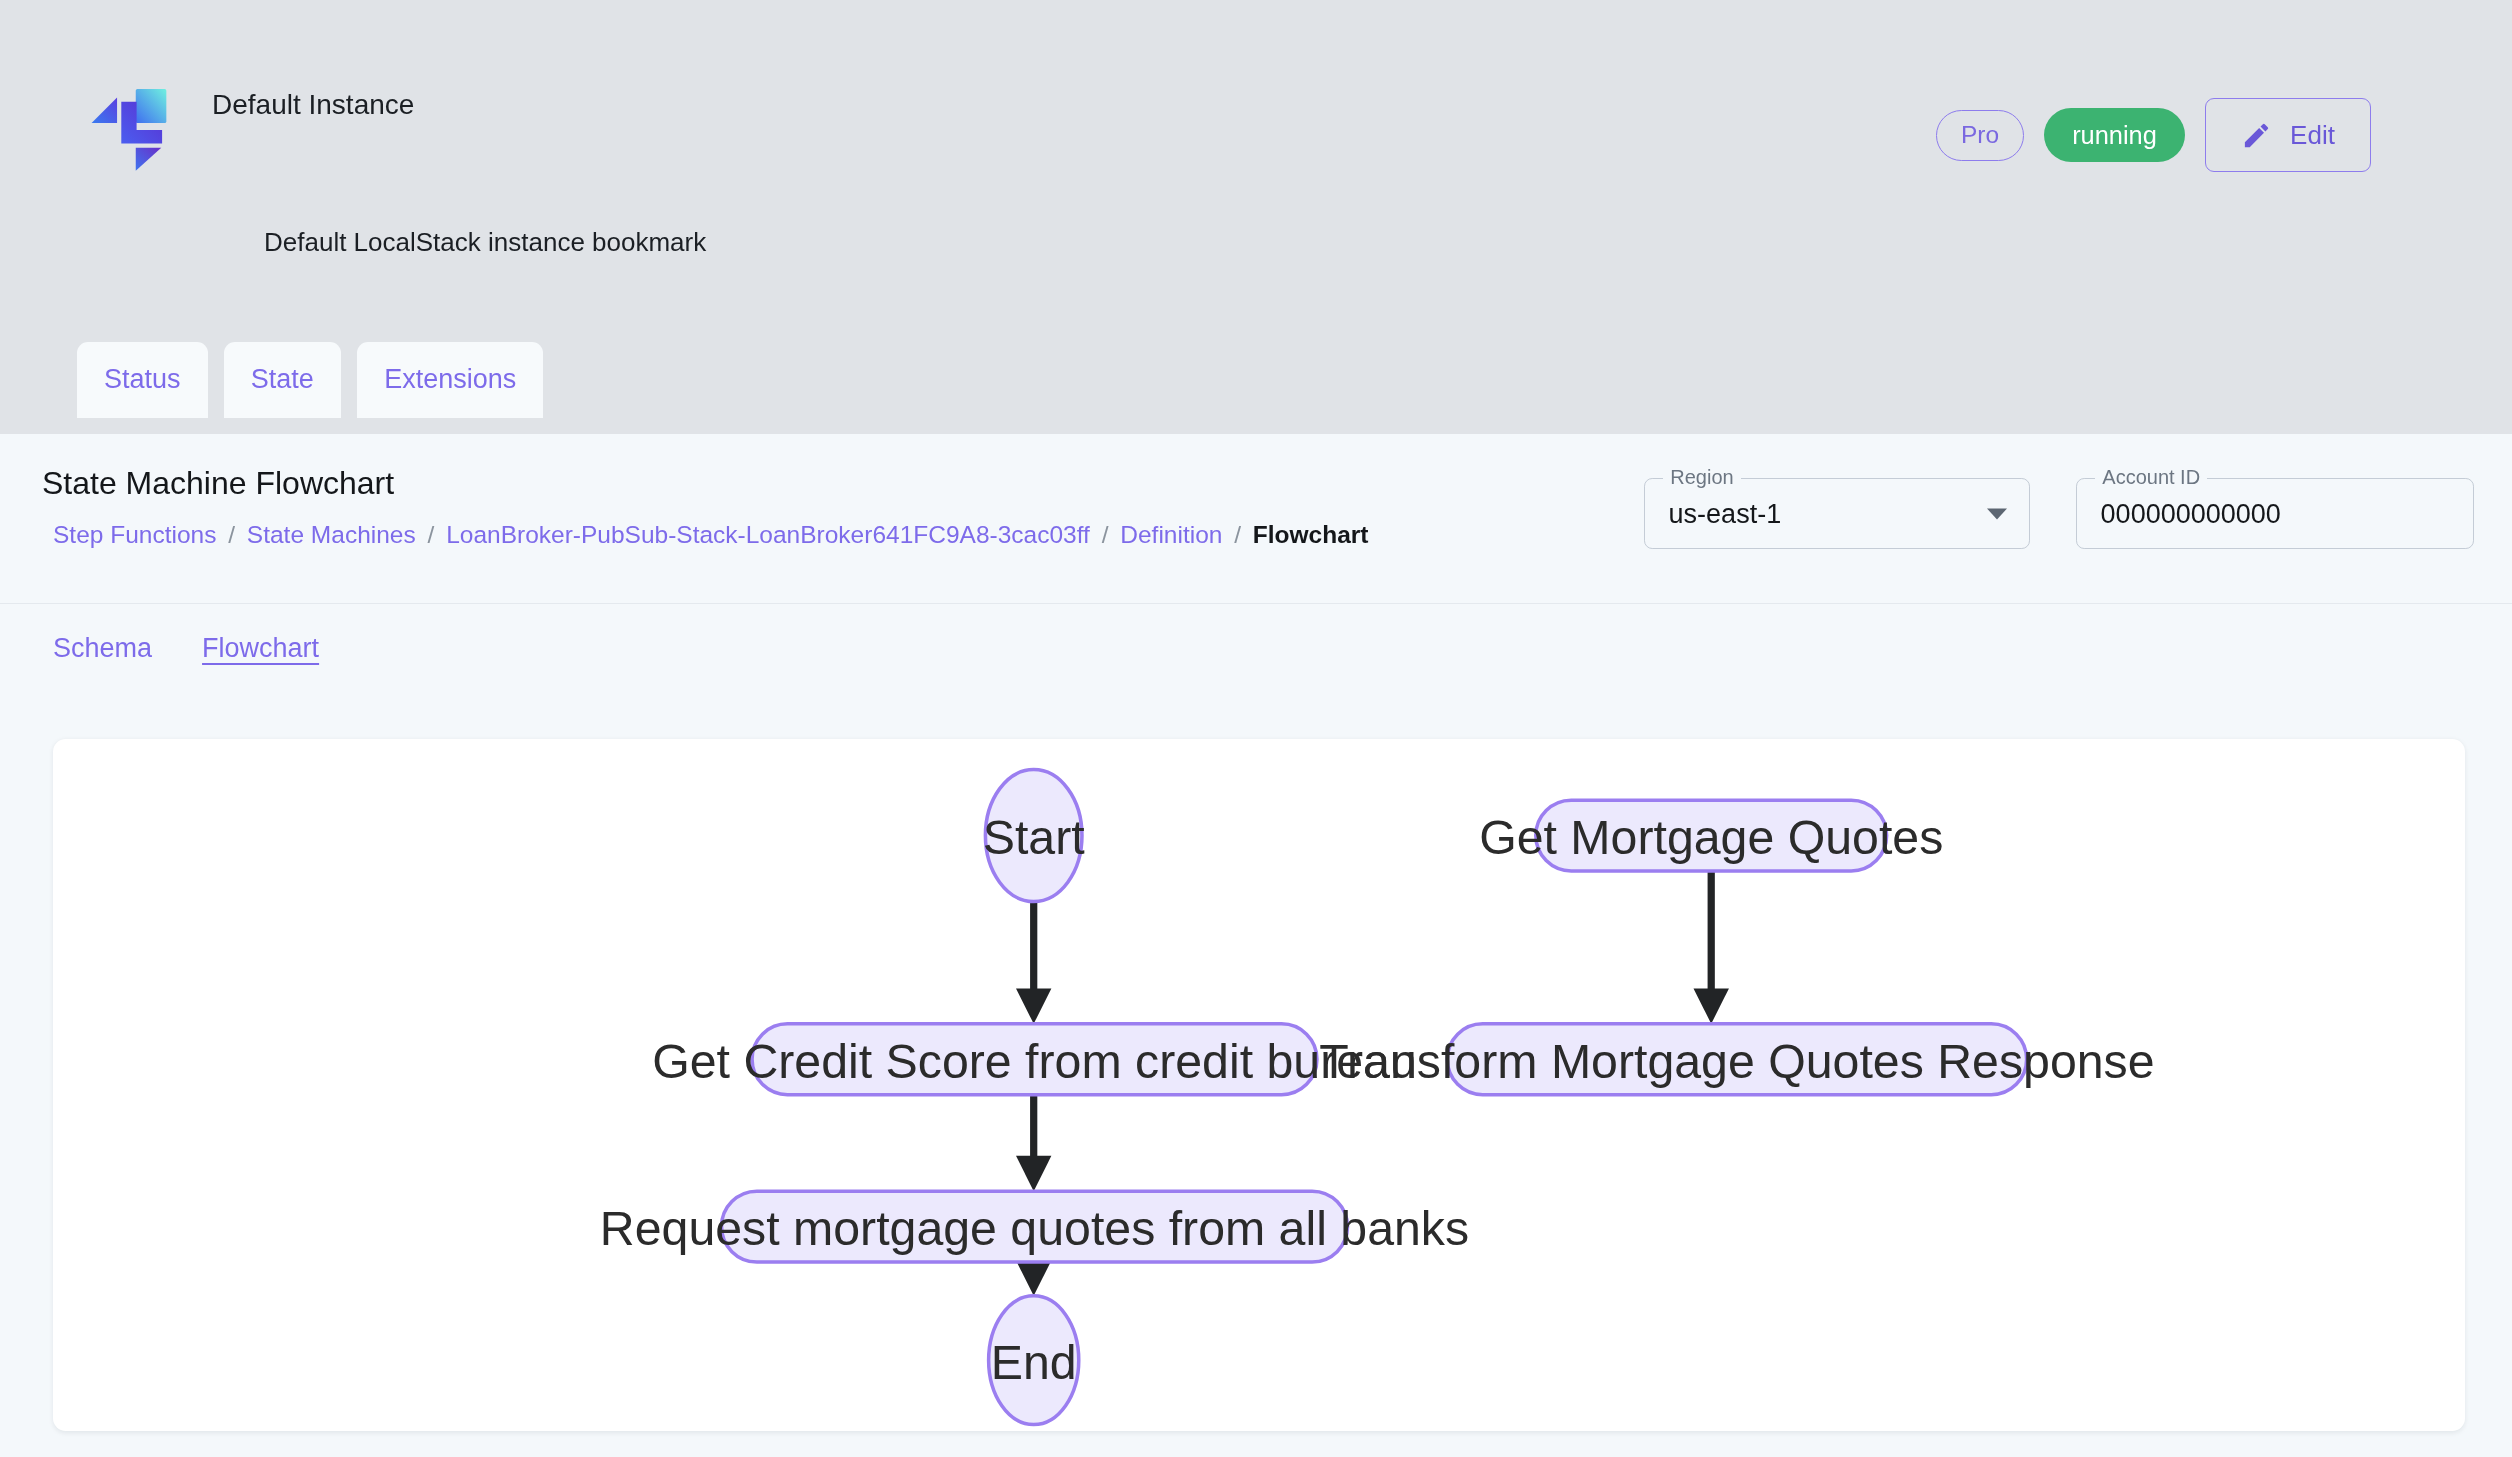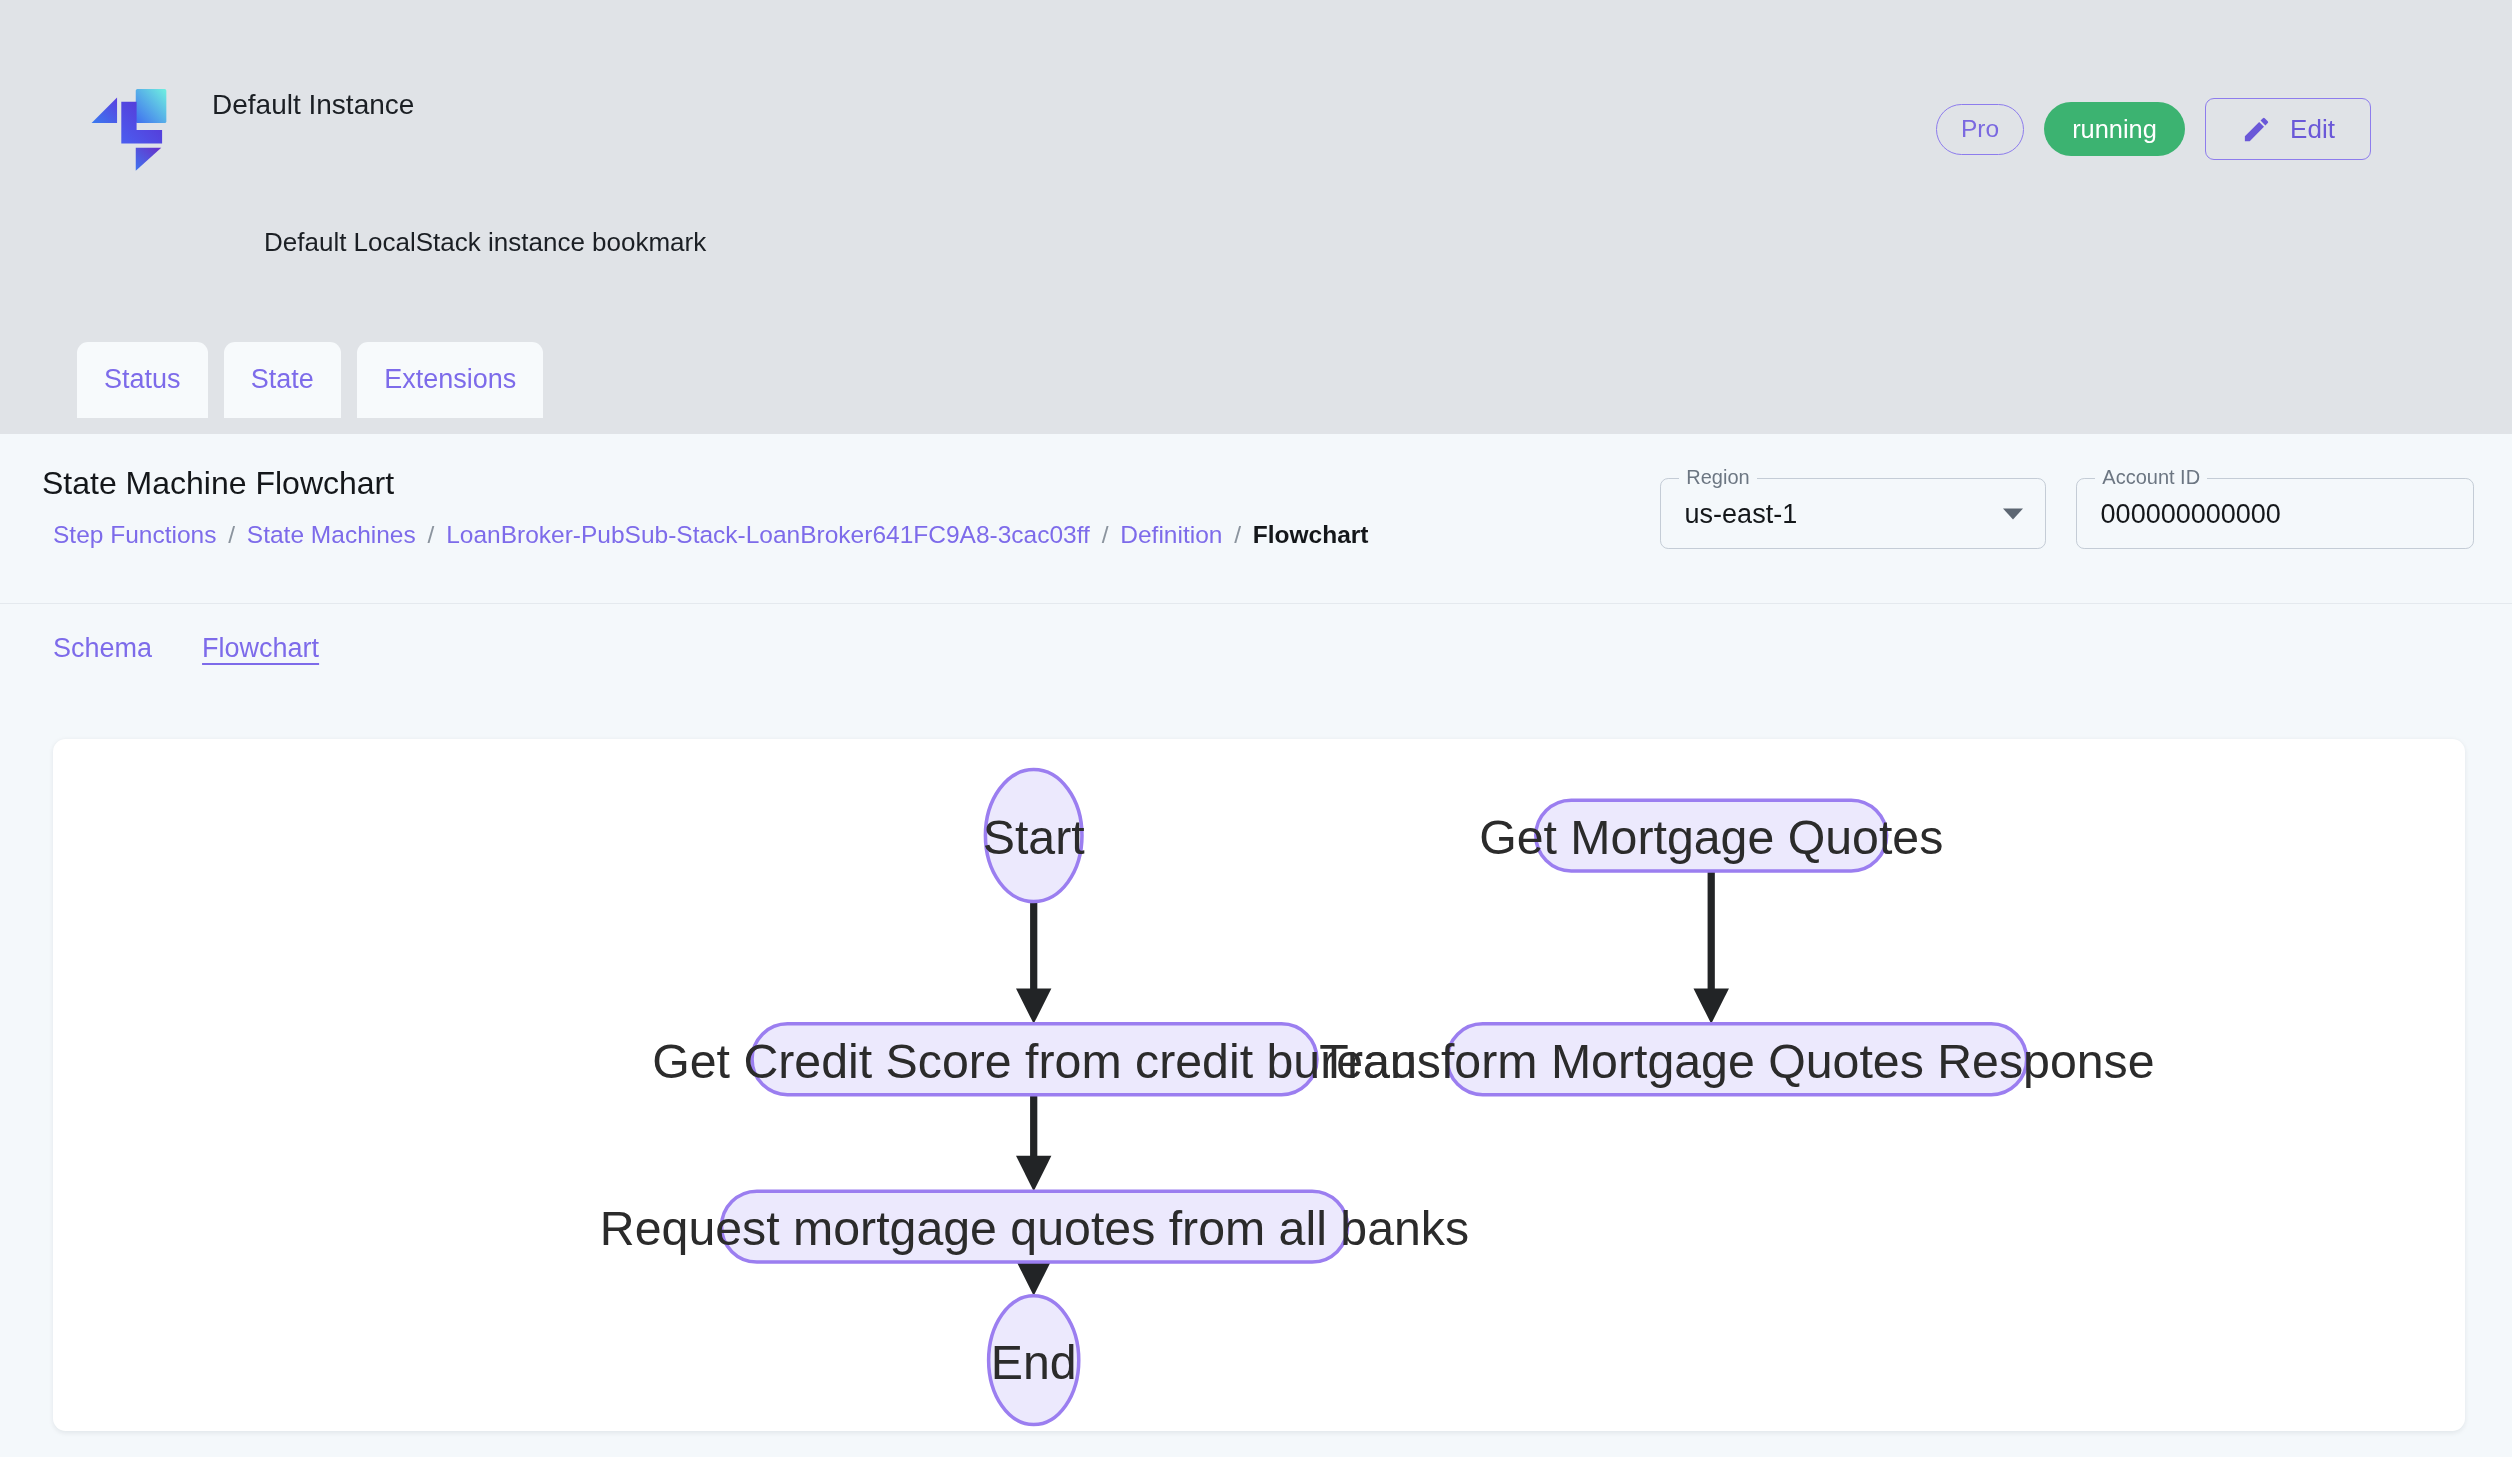--- a/index.html
+++ b/index.html
@@ -99,21 +99,21 @@
     background: #3cb371;
     color: #ffffff;
     font-size: 25.4px;
     display: flex;
     align-items: center;
     justify-content: center;
     cursor: pointer;
   }
 
   .edit-button {
-    height: 62px;
+    height: 74px;
     min-width: 166px;
     padding: 0 27px;
     border: 1.6px solid #8d7ced;
     border-radius: 9px;
     background: transparent;
     color: #6a58d8;
     font-size: 26px;
     display: flex;
     align-items: center;
     justify-content: center;
@@ -206,21 +206,21 @@
     font-weight: 700;
   }
 
   
   .field-group {
     position: absolute;
     right: 38px;
     top: 44px;
     display: flex;
     align-items: flex-start;
-    gap: 30px;
+    gap: 46px;
   }
 
   .outlined-field {
     position: relative;
     height: 71px;
     border: 1.5px solid #c4ccd6;
     border-radius: 8.2px;
     background: transparent;
     display: flex;
     align-items: center;

